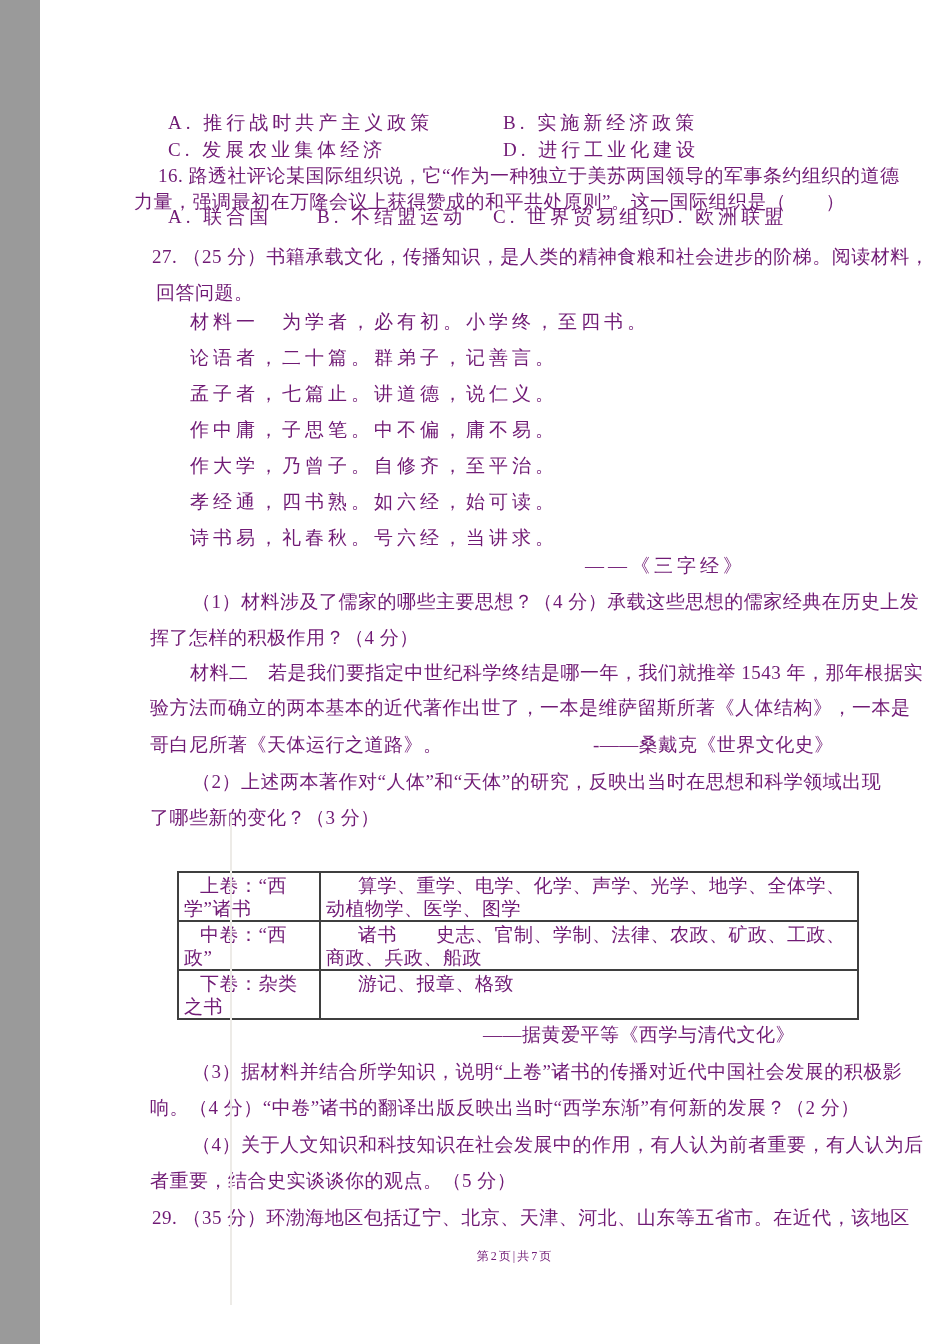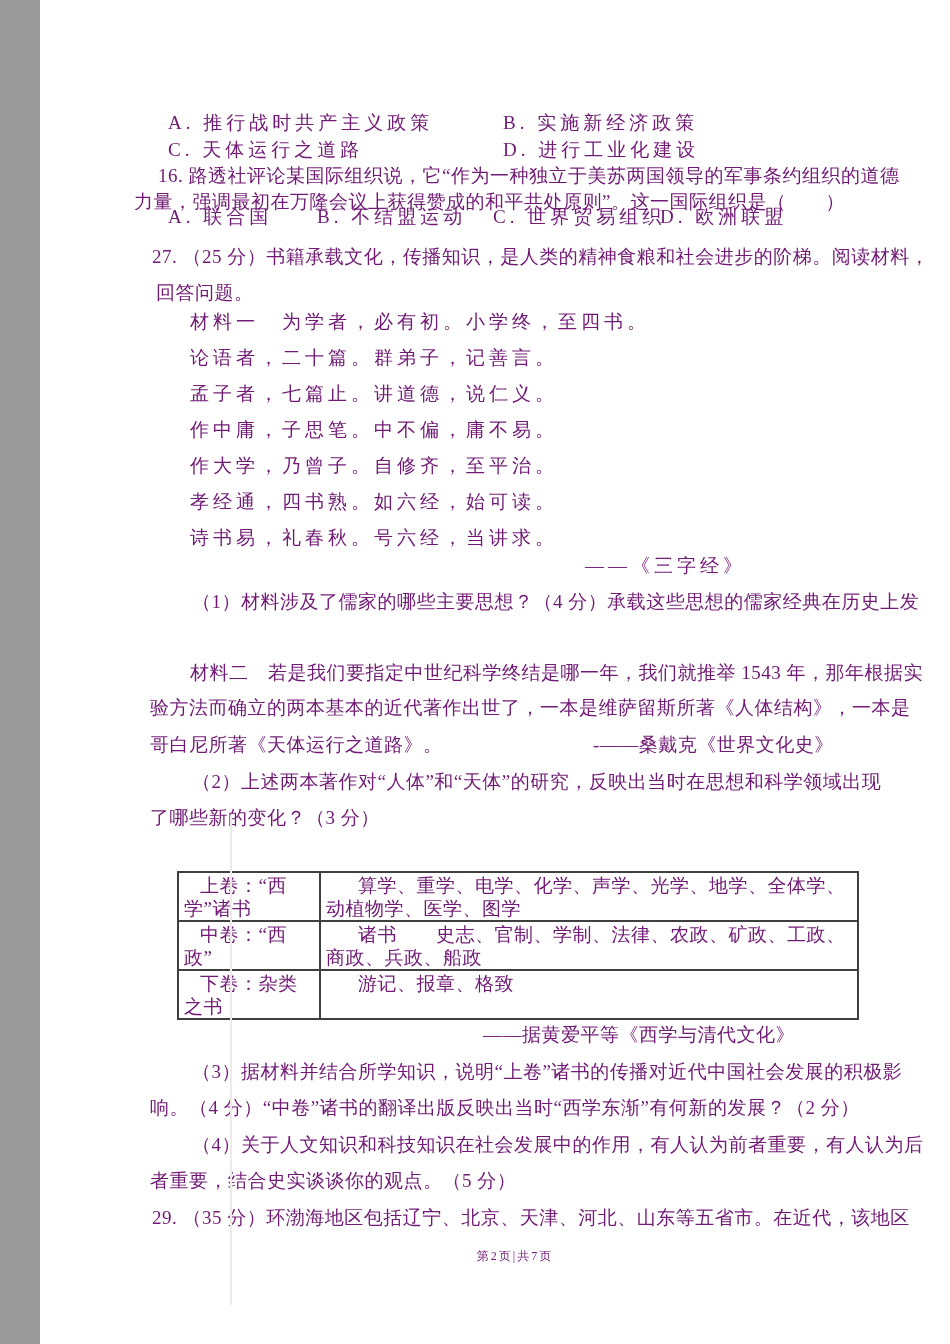--- a/index.html
+++ b/index.html
@@ -74,21 +74,21 @@
 </head>
 <body>
 
 <div class="page">
 
   <div class="row" id="optrow1">
     <span class="cA sp">A. 推行战时共产主义政策</span>
     <span class="cB sp">B. 实施新经济政策</span>
   </div>
   <div class="row" id="optrow2">
-    <span class="cA sp">C. 天体运行之道路</span>
+    <span class="cA sp">C. 发展农业集体经济</span>
     <span class="cB sp">D. 进行工业化建设</span>
   </div>
 
   <div class="ln dn" id="q16l1">16. 路透社评论某国际组织说，它“作为一种独立于美苏两国领导的军事条约组织的道德</div>
   <div class="ln dn" id="q16l2">力量，强调最初在万隆会议上获得赞成的和平共处原则”。这一国际组织是（　　）</div>
   <div class="row" id="q16opts">
     <span class="o1 sp">A. 联合国</span>
     <span class="o2 sp">B. 不结盟运动</span>
     <span class="o3 sp">C. 世界贸易组织</span>
     <span class="o4 sp">D. 欧洲联盟</span>
@@ -100,20 +100,21 @@
   <div class="ln sp" id="m1a">材料一　为学者，必有初。小学终，至四书。</div>
   <div class="ln sp" id="m1b">论语者，二十篇。群弟子，记善言。</div>
   <div class="ln sp" id="m1c">孟子者，七篇止。讲道德，说仁义。</div>
   <div class="ln sp" id="m1d">作中庸，子思笔。中不偏，庸不易。</div>
   <div class="ln sp" id="m1e">作大学，乃曾子。自修齐，至平治。</div>
   <div class="ln sp" id="m1f">孝经通，四书熟。如六经，始可读。</div>
   <div class="ln sp" id="m1g">诗书易，礼春秋。号六经，当讲求。</div>
   <div class="ln sp" id="m1src">——《三字经》</div>
 
   <div class="ln dn" id="s1l1">（1）材料涉及了儒家的哪些主要思想？（4 分）承载这些思想的儒家经典在历史上发</div>
+  <div class="ln dn" id="s1l2">挥了怎样的积极作用？（4 分）</div>
 
   <div class="ln dn" id="m2l1">材料二　若是我们要指定中世纪科学终结是哪一年，我们就推举 1543 年，那年根据实</div>
   <div class="ln dn" id="m2l2">验方法而确立的两本基本的近代著作出世了，一本是维萨留斯所著《人体结构》，一本是</div>
   <div class="row" id="m2row">
     <span class="m2l3 dn">哥白尼所著《天体运行之道路》。</span>
     <span class="m2src dn">-——桑戴克《世界文化史》</span>
   </div>
 
   <div class="ln dn" id="s2l1">（2）上述两本著作对“人体”和“天体”的研究，反映出当时在思想和科学领域出现</div>
   <div class="ln dn" id="s2l2">了哪些新的变化？（3 分）</div>

